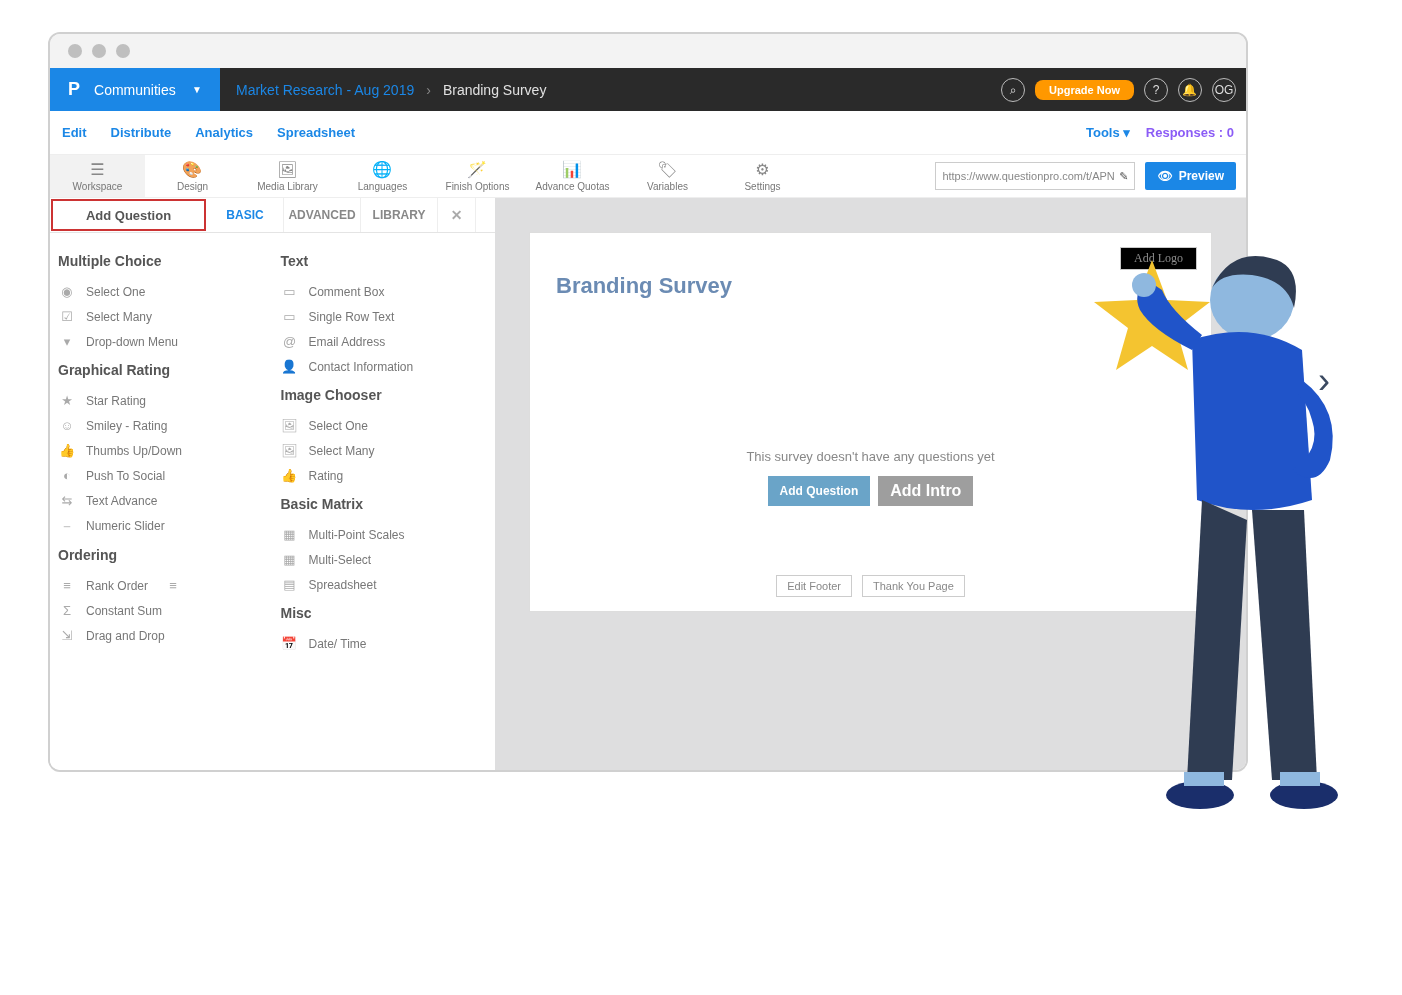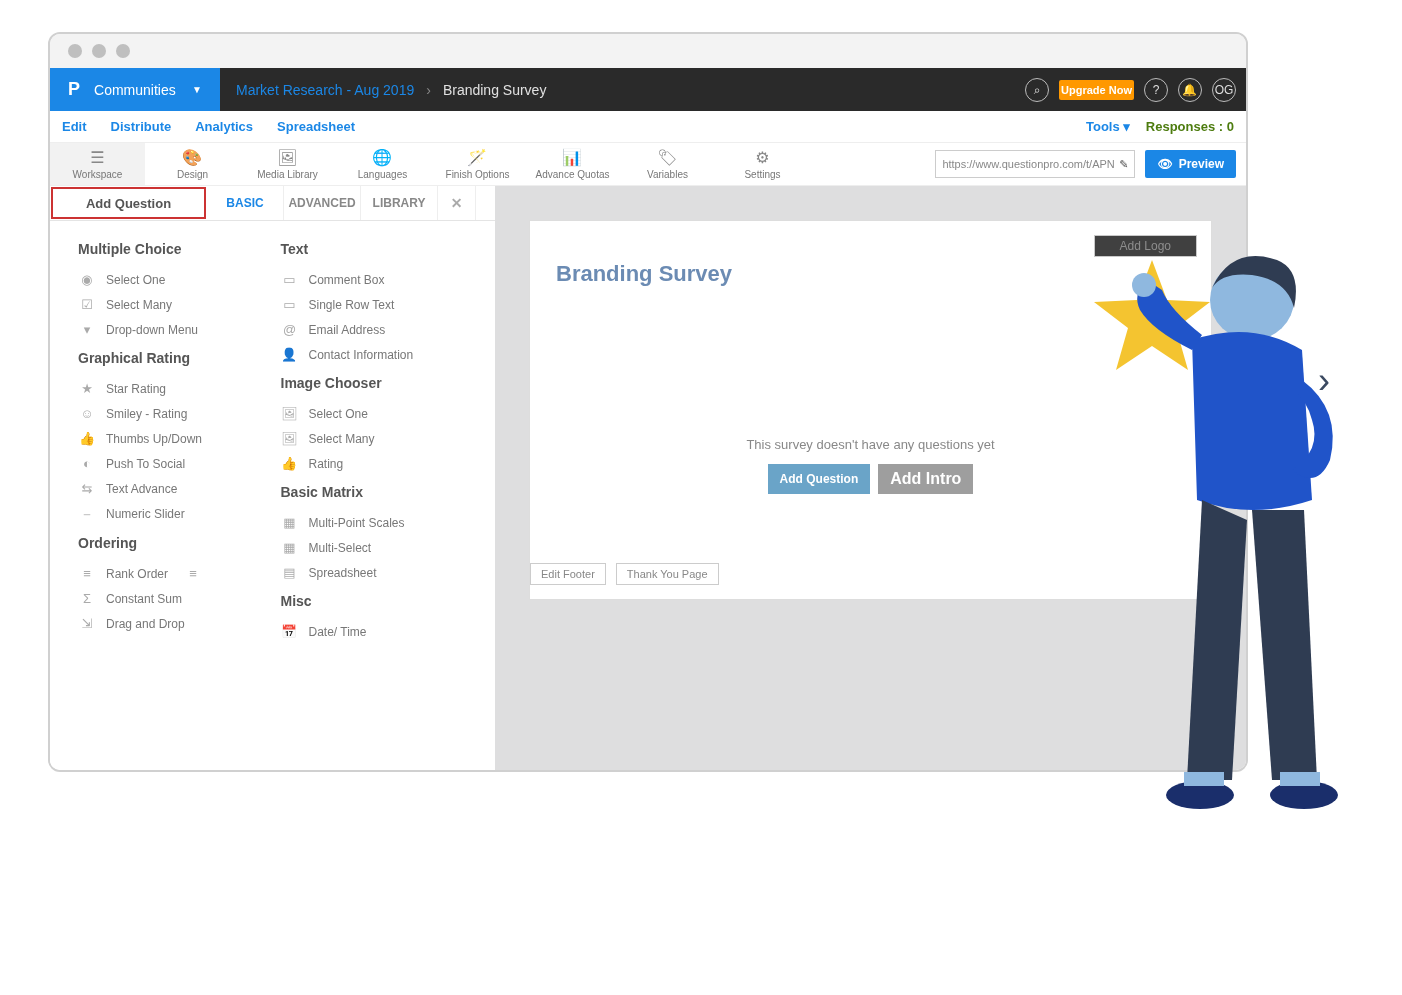--- a/index.html
+++ b/index.html
@@ -14,63 +14,63 @@
 .topnav { height: 43px; background: #2a2a2a; display: flex; align-items: center; color: #ddd; font-size: 14px; }
 .brand { background: #1b87e6; color: #fff; height: 100%; display: flex; align-items: center; padding: 0 18px; gap: 14px; min-width: 170px; position: relative; }
 .brand .logo { font-weight: 700; font-size: 18px; }
 .brand .caret { font-size: 10px; margin-left: auto; }
 .crumbs { display: flex; align-items: center; gap: 12px; padding-left: 16px; }
 .crumb-project { color: #1b87e6; }
 .crumb-sep { color: #888; }
 .crumb-survey { color: #e0e0e0; }
 .topnav-right { margin-left: auto; display: flex; align-items: center; gap: 10px; padding-right: 10px; }
 .circ { width: 24px; height: 24px; border: 1.5px solid #bbb; border-radius: 50%; display: flex; align-items: center; justify-content: center; font-size: 12px; color: #ddd; cursor: pointer; }
-.upgrade { background: #ff9800; color: #fff; border-radius: 2px; padding: 4px 2px; font-size: 11px; font-weight: 600; cursor: pointer; text-align: center; }
-
-
-.subnav { height: 32px; background: #fff; border-bottom: 1px solid #eee; display: flex; align-items: center; padding: 0 12px; gap: 24px; font-size: 13px; font-weight: 600; color: #1b87e6; }
+.upgrade { background: #ff9800; color: #fff; border-radius: 8px; padding: 4px 14px; font-size: 11px; font-weight: 600; cursor: pointer; text-align: center; }
+
+
+.subnav { height: 44px; background: #fff; border-bottom: 1px solid #eee; display: flex; align-items: center; padding: 0 12px; gap: 24px; font-size: 13px; font-weight: 600; color: #1b87e6; }
 .subnav .right { margin-left: auto; display: flex; gap: 16px; align-items: center; color: #1b87e6; }
-.subnav .right .resp { color: #4d7c0f; text-align: right; }
+.subnav .right .resp { color: #8b5cf6; text-align: right; }
 
 
 .toolbar { height: 43px; background: #fff; border-bottom: 1px solid #eee; display: flex; align-items: stretch; }
 .toolbtn { width: 95px; display: flex; flex-direction: column; align-items: center; justify-content: center; gap: 2px; font-size: 10px; color: #777; cursor: pointer; }
 .toolbtn.active { background: #f2f2f2; }
 .toolbtn .ticon { font-size: 16px; color: #888; }
 .tool-right { margin-left: auto; display: flex; align-items: center; gap: 10px; padding-right: 10px; }
 .urlbox { width: 200px; height: 28px; border: 1px solid #ccc; background: #fff; display: flex; align-items: center; font-size: 11px; color: #888; padding: 0 6px; gap: 4px; }
 .urlbox .pen { margin-left: auto; color: #555; }
 .preview { background: #1b87e6; color: #fff; border: none; height: 28px; padding: 0 12px; font-size: 12px; font-weight: 600; border-radius: 2px; display: flex; align-items: center; gap: 6px; cursor: pointer; }
 
 
 .main { display: flex; height: calc(100% - 34px - 43px - 28px - 43px); }
 .leftpanel { width: 445px; background: #fff; display: flex; flex-direction: column; }
 .qbar { display: flex; height: 35px; border-bottom: 1px solid #e4e4e4; }
 .addq { width: 155px; display: flex; align-items: center; justify-content: center; border: 2px solid #c33; color: #555; font-size: 13px; font-weight: 600; margin: 1px; }
 .qtab { flex: 0 0 77px; display: flex; align-items: center; justify-content: center; font-size: 12px; font-weight: 700; color: #888; border-right: 1px solid #eee; cursor: pointer; }
 .qtab.active { color: #1b87e6; }
 .qtab.close { flex: 0 0 38px; font-size: 14px; color: #aaa; }
 
-.qgrid { display: flex; padding: 12px 28px; gap: 16px; font-size: 12px; color: #777; overflow: auto; }
+.qgrid { display: flex; padding: 12px 8px; gap: 16px; font-size: 12px; color: #777; overflow: auto; }
 .qcol { flex: 1; }
 .qcol h4 { color: #555; font-size: 14px; font-weight: 700; margin: 8px 0 10px; }
 .qitem { display: flex; align-items: center; gap: 10px; padding: 5px 0; cursor: pointer; }
 .qitem .qi { width: 18px; text-align: center; color: #aaa; font-size: 13px; }
 
 
 .canvas { flex: 1; background: #e9e9ea; position: relative; padding: 34px; }
 .card { background: #fff; border: 1px solid #ddd; width: 100%; min-height: 380px; position: relative; padding: 22px 26px; }
-.addlogo { position: absolute; right: 14px; top: 14px; border: 1px solid #c9c9c9; color: #8d8d8d; font-size: 12px; padding: 3px 25px; background: #404040; cursor: pointer; }
+.addlogo { position: absolute; right: 14px; top: 14px; border: 1px solid #c9c9c9; color: #8d8d8d; font-size: 12px; padding: 3px 13px; background: #000000; cursor: pointer; font-family: Liberation Serif, serif; }
 .stitle { color: #6b8bb3; font-size: 22px; font-weight: 700; margin-top: 18px; }
 .empty { text-align: center; margin-top: 150px; font-size: 13px; color: #888; }
 .empty .btns { margin-top: 12px; display: flex; justify-content: center; gap: 8px; }
 .btn-blue { background: #6aa4c8; color: #fff; border: none; padding: 6px 12px; font-size: 12px; font-weight: 600; cursor: pointer; }
 .btn-gray { background: #9e9e9e; color: #fff; border: none; padding: 6px 12px; font-size: 16px; font-weight: 600; cursor: pointer; }
 .mslink { display: block; margin-top: 12px; color: #888; font-size: 12px; cursor: pointer; }
-.footerbtns { position: absolute; bottom: 14px; left: 0; right: 0; display: flex; justify-content: flex-start; gap: 10px; }
+.footerbtns { position: absolute; bottom: 14px; left: 0; right: 0; display: flex; justify-content: center; gap: 10px; }
 .fbtn { border: 1px solid #ccc; background: #fff; color: #888; font-size: 11px; padding: 4px 10px; cursor: pointer; }
 
 .overlay { position: absolute; inset: 0; background: rgba(130,130,130,0.10); pointer-events: none; }
 
 
 .illus { position: absolute; right: 50px; top: 220px; width: 260px; height: 640px; pointer-events: none; }
 .nextchev { position: absolute; right: 72px; top: 360px; font-size: 36px; color: #3b4a61; pointer-events: none; }
 </style>
 </head>
 <body>

